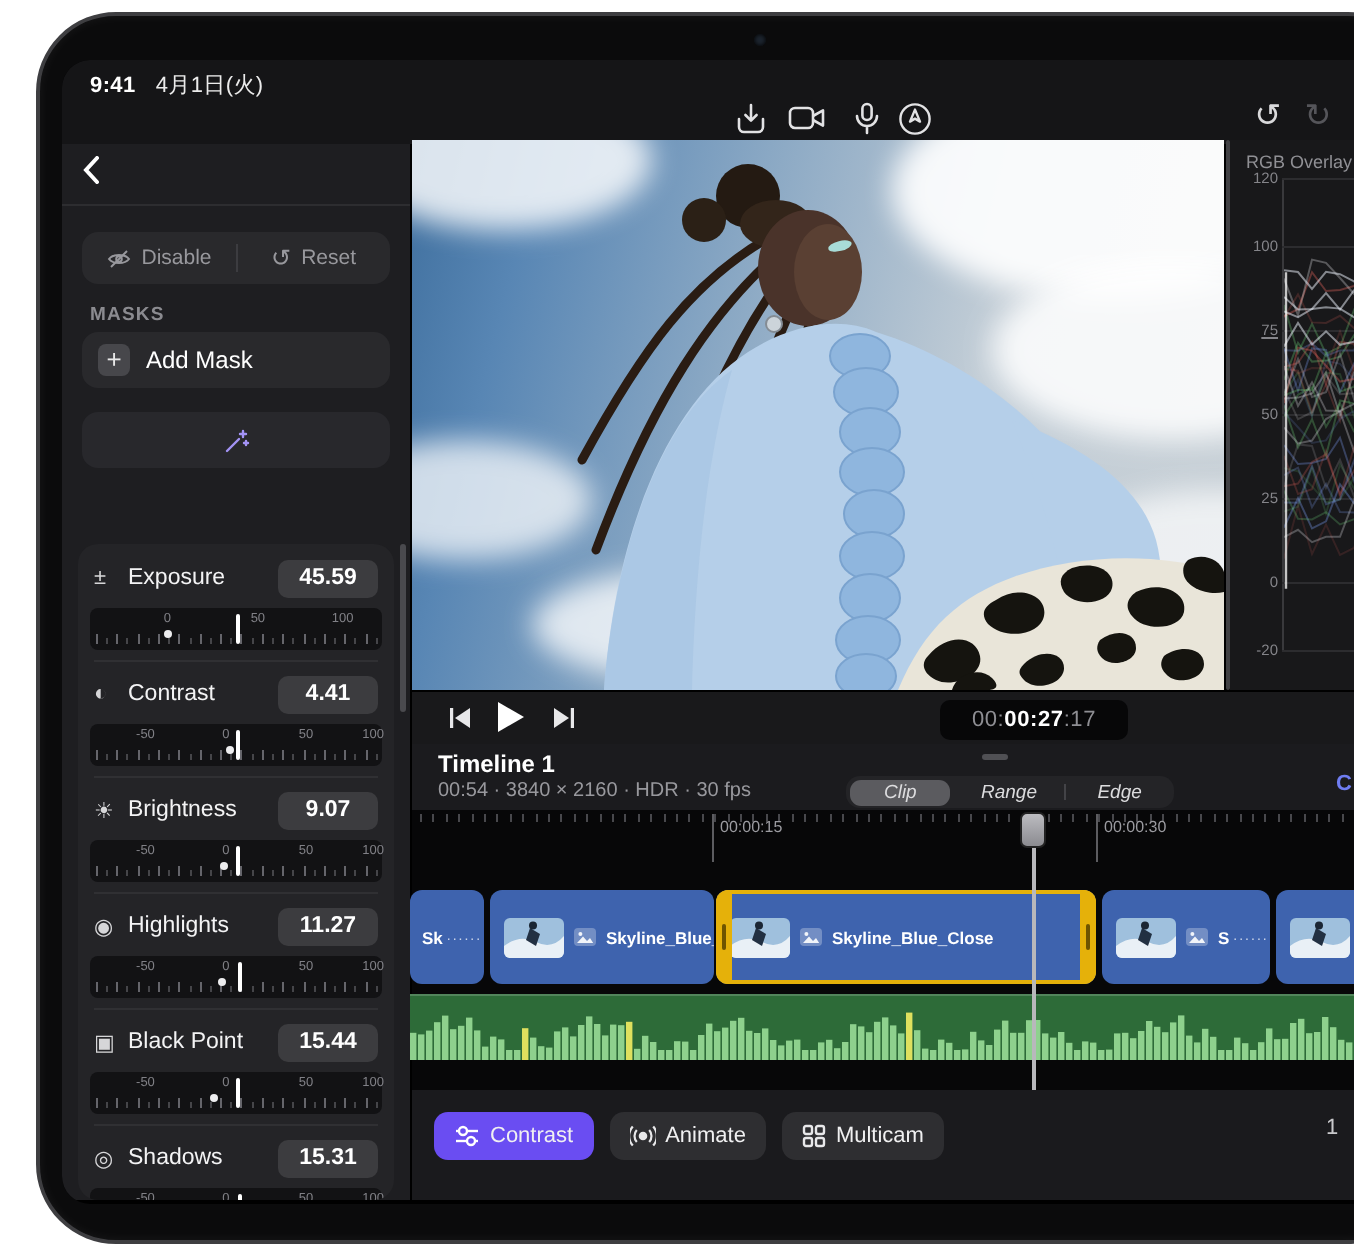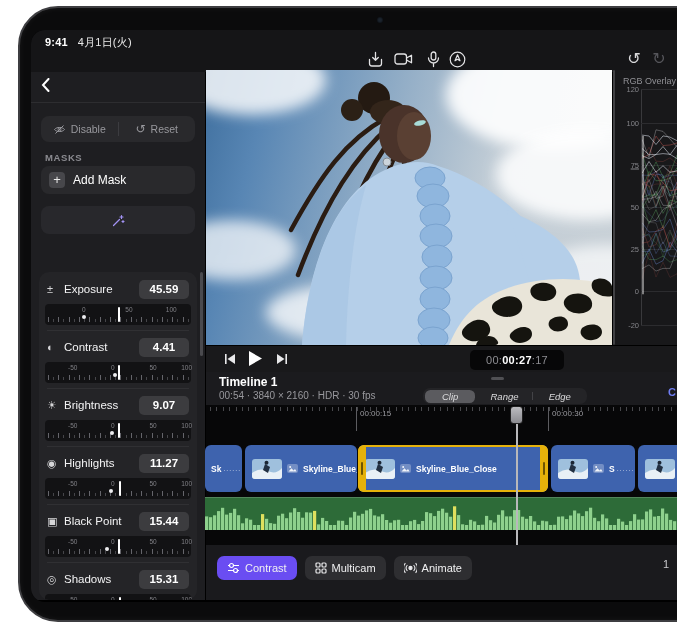--- a/index.html
+++ b/index.html
@@ -909,42 +909,42 @@
                     <circle cx="4.5" cy="3.5" r="2" fill="#6a4df2"></circle>
                     <line x1="1" y1="8.5" x2="12" y2="8.5"></line>
                     <circle cx="8.5" cy="8.5" r="2" fill="#6a4df2"></circle>
                   </g>
                 </svg>
               </span>
               <span>Contrast</span>
             </div>
             <div class="fbtn">
               <span>
+                <svg width="13" height="12" viewBox="0 0 13 12">
+                  <g fill="none" stroke="#e8e8ea" stroke-width="1.1">
+                    <circle cx="6.5" cy="6" r="1.6" fill="#e8e8ea"></circle>
+                    <path d="M3.4 3 a4.5 4.5 0 0 0 0 6 M9.6 3 a4.5 4.5 0 0 1 0 6"></path>
+                    <path d="M1.4 1.2 a7.2 7.2 0 0 0 0 9.6 M11.6 1.2 a7.2 7.2 0 0 1 0 9.6"></path>
+                  </g>
+                </svg>
+              </span>
+              <span>Animate</span>
+            </div>
+            <div class="fbtn">
+              <span>
                 <svg width="12" height="12" viewBox="0 0 12 12">
                   <g fill="none" stroke="#e8e8ea" stroke-width="1.2">
                     <rect x="1" y="1" width="4" height="4" rx="1"></rect>
                     <rect x="7" y="1" width="4" height="4" rx="1"></rect>
                     <rect x="1" y="7" width="4" height="4" rx="1"></rect>
                     <rect x="7" y="7" width="4" height="4" rx="1"></rect>
                   </g>
                 </svg>
               </span>
               <span>Multicam</span>
             </div>
-            <div class="fbtn">
-              <span>
-                <svg width="13" height="12" viewBox="0 0 13 12">
-                  <g fill="none" stroke="#e8e8ea" stroke-width="1.1">
-                    <circle cx="6.5" cy="6" r="1.6" fill="#e8e8ea"></circle>
-                    <path d="M3.4 3 a4.5 4.5 0 0 0 0 6 M9.6 3 a4.5 4.5 0 0 1 0 6"></path>
-                    <path d="M1.4 1.2 a7.2 7.2 0 0 0 0 9.6 M11.6 1.2 a7.2 7.2 0 0 1 0 9.6"></path>
-                  </g>
-                </svg>
-              </span>
-              <span>Animate</span>
-            </div>
           </div>
         <div class="fpartial">1</div>
       </div>
 
     </div>
   </div>
 </div>
 
 </body></html>

